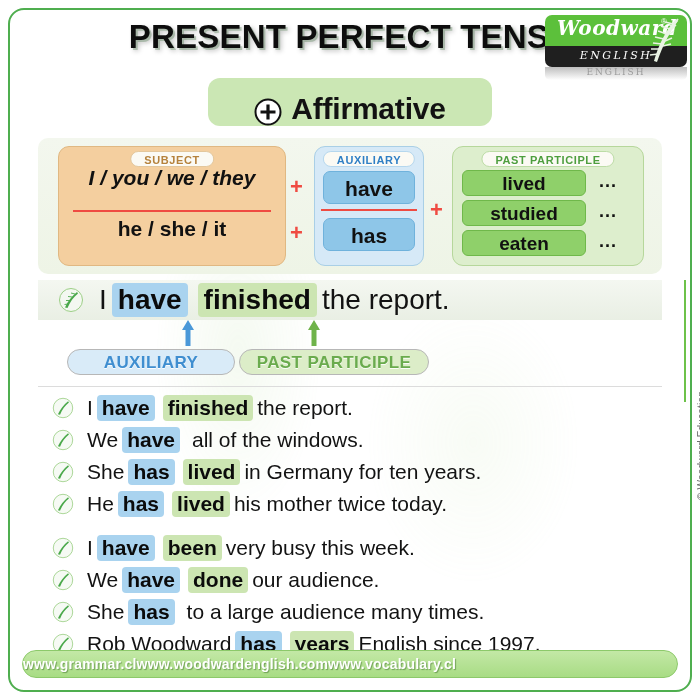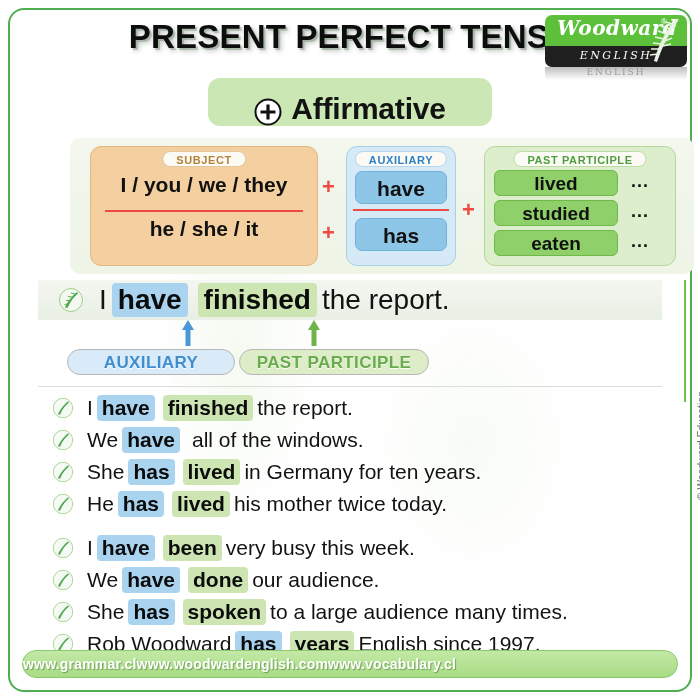--- a/index.html
+++ b/index.html
@@ -86,21 +86,20 @@
   .affirm-icon{width:28px;height:28px;flex:0 0 auto;}
   .affirm-label{
     font-size:30px;font-weight:bold;color:#121212;letter-spacing:-.2px;
   }
   
   .structure{
     position:absolute;left:38px;top:138px;width:624px;height:136px;
     background:linear-gradient(to bottom,#f3f7ee,#eef4e6);
     border-radius:10px;
     box-sizing:border-box;
-    margin-left:32px;
   }
   .sbox{
     position:absolute;top:8px;height:120px;border-radius:11px;box-sizing:border-box;
   }
   .sbox-label{
     position:absolute;left:50%;transform:translateX(-50%);top:4px;
     height:16px;line-height:16px;
     background:#fbfaf4;border-radius:9px;
     font-size:11px;font-weight:bold;letter-spacing:.6px;
     padding:0 13px;white-space:nowrap;
@@ -112,21 +111,21 @@
     background:#f4cf9f;border:1px solid #e0b882;
   }
   .box-subject .sbox-label{
     color:#b5823c;border:1px solid #e3c79c;
     text-shadow:0 1px 0 rgba(255,255,255,.7);
   }
   .subj-row{
     position:absolute;left:0;right:0;text-align:center;
     font-size:21px;font-weight:bold;color:#111;
   }
-  .subj-row.r1{top:26px;}
+  .subj-row.r1{top:19px;font-style:italic;}
   .subj-row.r2{top:70px;}
   .subj-rule{
     position:absolute;left:14px;right:14px;top:63px;height:2px;background:#ef4b42;
   }
   
   .box-aux{
     left:276px;width:110px;
     background:#d6e9f7;border:1px solid #a9cfe6;
   }
   .box-aux .sbox-label{
@@ -460,21 +459,20 @@
 
     <div class="item">
       <svg class="leaf" width="22" height="22" viewBox="0 0 26 26">
         <circle cx="13" cy="13" r="11.5" fill="#f6faf4" stroke="#9ccf86" stroke-width="1"></circle>
         <path d="M19 5 C14 9 9.5 14.5 7 20.5 L9.5 21 C12 15 15.5 10 20 6.5 Z" fill="#4aa84a"></path>
       </svg>
       <div class="item-text">
         <span class="plain">She</span>
         <span class="hl-aux">has</span>
         <span class="plain"></span>
-        <span class="hl-pp">spoken</span>
         <span class="plain">to a large audience many times.</span>
       </div>
     </div>
 
     <div class="item">
       <svg class="leaf" width="22" height="22" viewBox="0 0 26 26">
         <circle cx="13" cy="13" r="11.5" fill="#f6faf4" stroke="#9ccf86" stroke-width="1"></circle>
         <path d="M19 5 C14 9 9.5 14.5 7 20.5 L9.5 21 C12 15 15.5 10 20 6.5 Z" fill="#4aa84a"></path>
       </svg>
       <div class="item-text">

